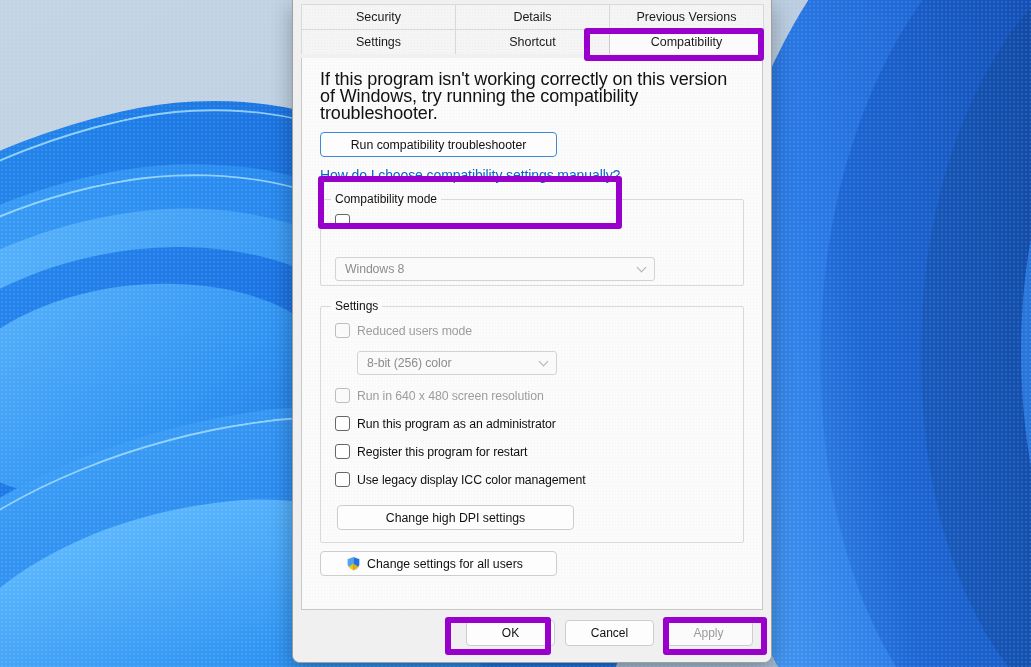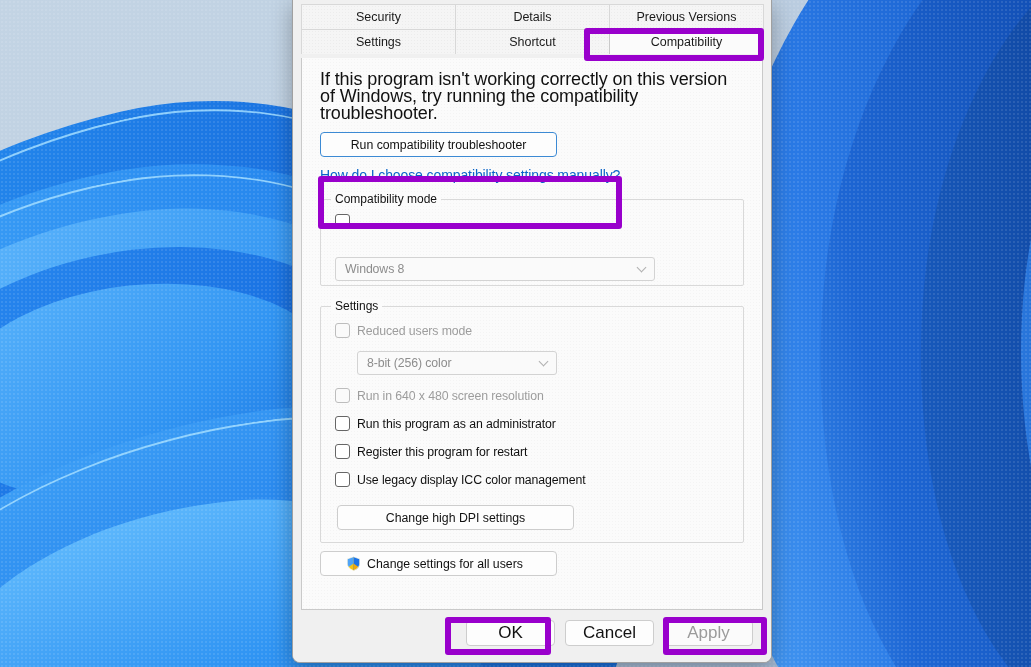--- a/index.html
+++ b/index.html
@@ -325,21 +325,21 @@
     justify-content: flex-end;
     gap: 10px;
     padding: 0 18px 6px 0;
   }
   .footer-btn {
     width: 89px;
     height: 26px;
     background: #fdfdfd;
     border: 1px solid #cdcdcd;
     border-radius: 4px;
-    font-size: 17px;
+    font-size: 12px;
     color: #111;
     display: flex;
     align-items: center;
     justify-content: center;
     cursor: default;
   }
   .footer-btn.disabled { color: #9b9b9b; background: #fbfbfb; }
 
   
   .hl {

